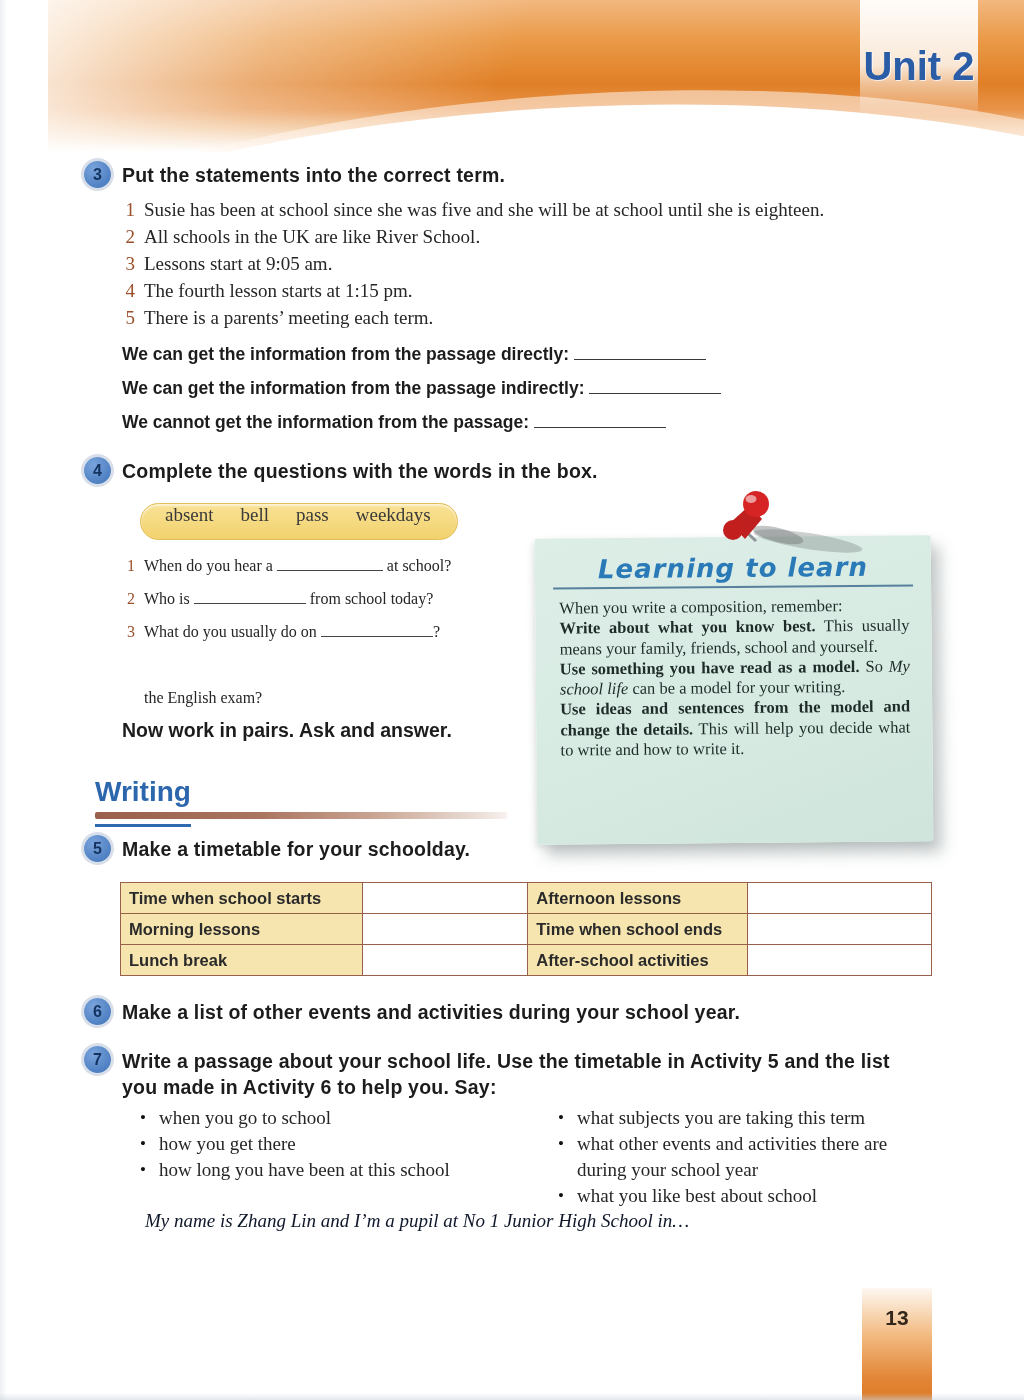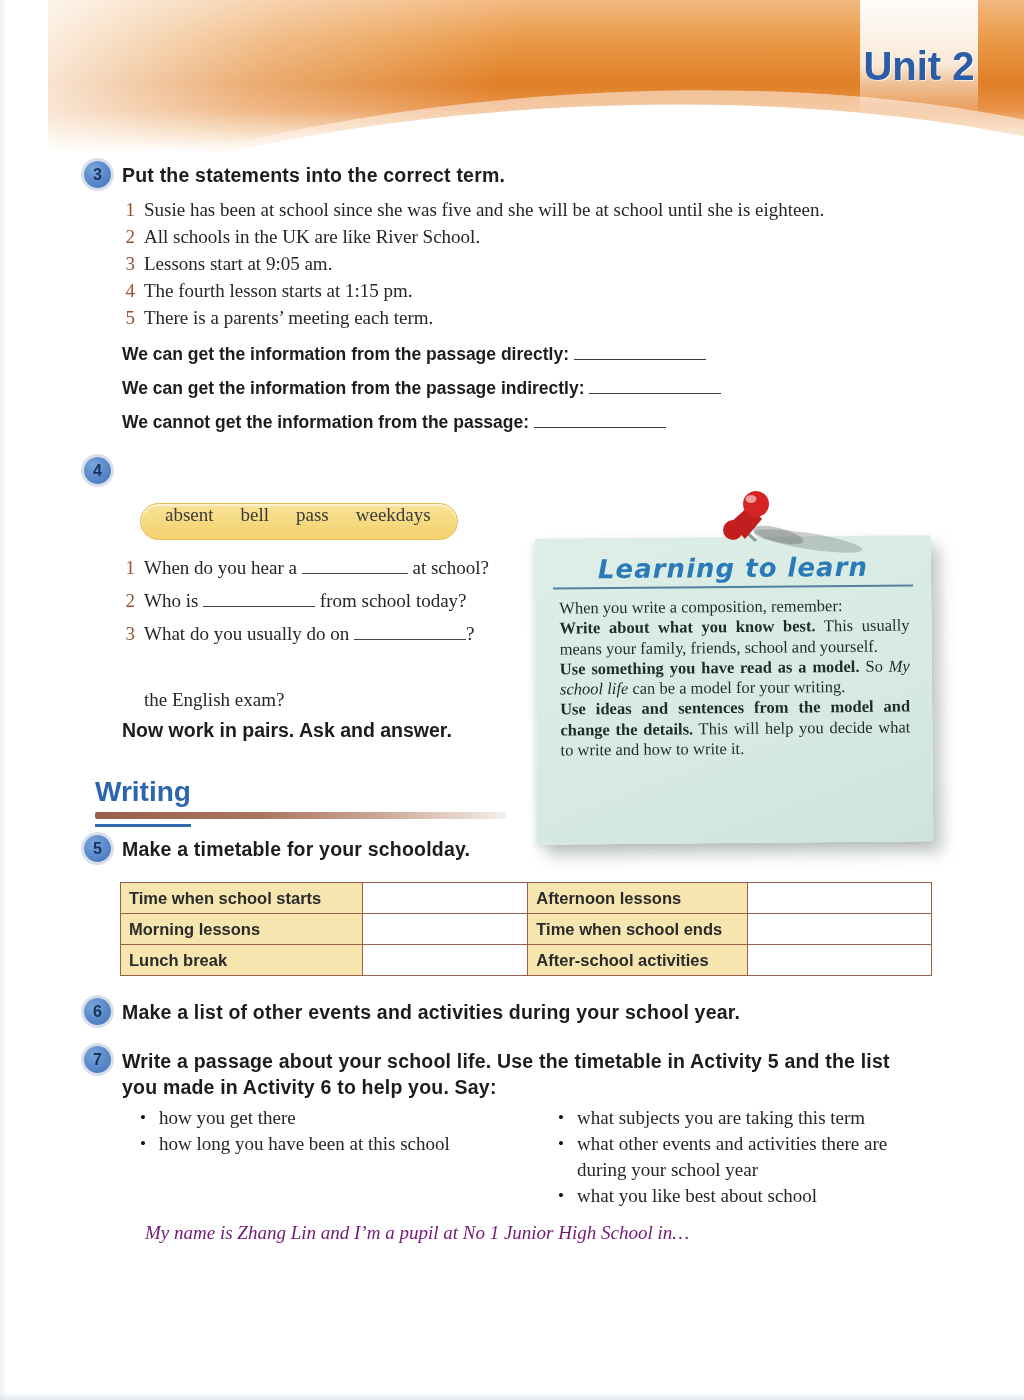--- a/index.html
+++ b/index.html
@@ -38,21 +38,21 @@
   .fill { position:absolute; left:122px; font-family:"Liberation Sans", sans-serif;
     font-weight:bold; font-size:17.5px; color:#1c1c1c;text-align:right; }
   .blank { display:inline-block; height:14px; border-bottom:1.6px solid #3a3a3a; vertical-align:baseline; }
   
   .word-box { position:absolute; left:140px; top:503px; width:318px; height:37px;
     background:linear-gradient(180deg,#f8e295 0%, #f3d26e 100%);
     border:1px solid #e3bd55; border-radius:19px;
     display:flex; align-items:flex-start; padding-left:24px; gap:27px;
     font-size:19px; color:#3a3a3a; box-shadow:inset 0 2px 2px rgba(255,255,255,.6); }
   
-  .q { position:absolute; left:122px; width:470px; font-size:19px; color:#262626; }
+  .q { position:absolute; left:122px; width:470px; font-size:16px; color:#262626; }
   .q .blank { border-bottom:1.4px solid #444; }
   .pair-work { position:absolute; left:122px; top:719px; font-family:"Liberation Sans", sans-serif;
     font-weight:bold; font-size:19.5px; color:#1c1c1c;text-align:center; }
   
   .note { position:absolute; left:536px; top:537px; width:396px; height:306px;
     background:linear-gradient(160deg,#ddeee7 0%, #d6eae2 60%, #cfe4db 100%);
     transform:rotate(-.5deg);
     box-shadow:9px 11px 15px rgba(125,135,135,.45), -2px 3px 6px rgba(150,160,160,.25);
     border-radius:2px 2px 4px 2px; }
   .note-title-wrap { margin:16px 18px 4px 18px; text-align:center;
@@ -73,21 +73,21 @@
   
   .tt { position:absolute; left:120px; top:882px; width:812px; border-collapse:collapse; }
   .tt td { border:1.2px solid #96604a; height:31px; font-family:"Liberation Sans", sans-serif;
     font-weight:bold; font-size:16.5px; color:#2a2a2a; padding:0 8px; }
   .tt td.lbl { background:#f6e5af; }
   .tt td.val { background:#ffffff; }
   
   .bullets { position:absolute; font-size:19px; color:#262626; line-height:26px; }
   .bullets .li { position:relative; padding-left:21px; }
   .bullets .li::before { content:"•"; position:absolute; left:2px; top:0; font-size:17px; color:#111; }
-  .example { position:absolute; left:145px; top:1210px; font-style:italic; font-size:19px; color:#701a75;margin-top:12px; }
+  .example { position:absolute; left:145px; top:1210px; font-style:italic; font-size:19px; color:#0f172a; }
   
   .pagenum-box { position:absolute; left:862px; top:1288px; width:70px; height:112px;
     background:linear-gradient(180deg,#fdf8f1 0%, #f3bd86 40%, #e28637 80%, #dd7b28 100%); }
   .pagenum { margin-top:18px; text-align:center; font-family:"Liberation Sans", sans-serif;
     font-weight:bold; font-size:21px; color:#33261c; }
   
   .edge-bottom { position:absolute; left:0; bottom:0; width:100%; height:7px;
     background:linear-gradient(180deg, rgba(255,255,255,0), rgba(203,213,223,.55)); }
   .edge-left { position:absolute; left:0; top:0; width:7px; height:100%;
     background:linear-gradient(90deg, rgba(210,216,224,.4), rgba(255,255,255,0)); }
@@ -132,20 +132,21 @@
   <div class="fill" style="top:378px;">
     <span>We can get the information from the passage indirectly:</span>
     <span class="blank" style="width:132px;"></span>
   </div>
   <div class="fill" style="top:412px;">
     <span>We cannot get the information from the passage:</span>
     <span class="blank" style="width:132px;"></span>
   </div>
 
   <div class="badge" style="left:84px; top:457px;">4</div>
+  <div class="act-title" style="left:122px; top:460px;">Complete the questions with the words in the box.</div>
 
   <div class="word-box">
     <span>absent</span>
     <span>bell</span>
     <span>pass</span>
     <span>weekdays</span>
   </div>
 
   <div class="q" style="top:557px;">
     <span class="num">1</span><span>When do you hear a</span>
@@ -215,27 +216,31 @@
   </tbody>
     </table>
 
   <div class="badge" style="left:84px; top:998px;">6</div>
   <div class="act-title" style="left:122px; top:1001px;">Make a list of other events and activities during your school year.</div>
 
   <div class="badge" style="left:84px; top:1046px;">7</div>
   <div class="act-title" style="left:122px; top:1048px; width:800px; line-height:26px;">Write a passage about your school life. Use the timetable in Activity 5 and the list you made in Activity 6 to help you. Say:</div>
 
   <div class="bullets" style="left:138px; top:1105px; width:400px;">
+    <div class="li">when you go to school</div>
     <div class="li">how you get there</div>
     <div class="li">how long you have been at this school</div>
   </div>
   <div class="bullets" style="left:556px; top:1105px; width:382px;">
     <div class="li">what subjects you are taking this term</div>
     <div class="li">what other events and activities there are during your school year</div>
     <div class="li">what you like best about school</div>
   </div>
 
   <div class="example">My name is Zhang Lin and I’m a pupil at No 1 Junior High School in…</div>
 
+  <div class="pagenum-box">
+    <div class="pagenum">13</div>
+  </div>
 
   <div class="edge-bottom"></div>
   <div class="edge-left"></div>
 </div>
 
 </body></html>

